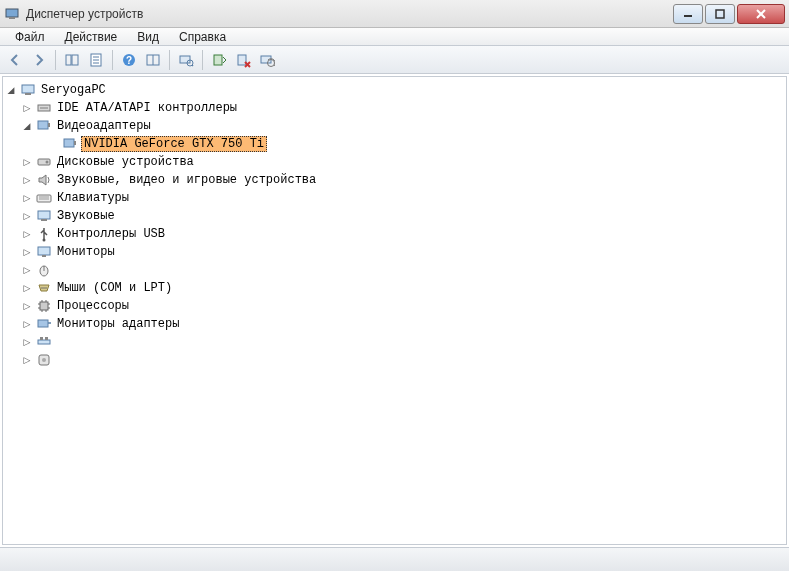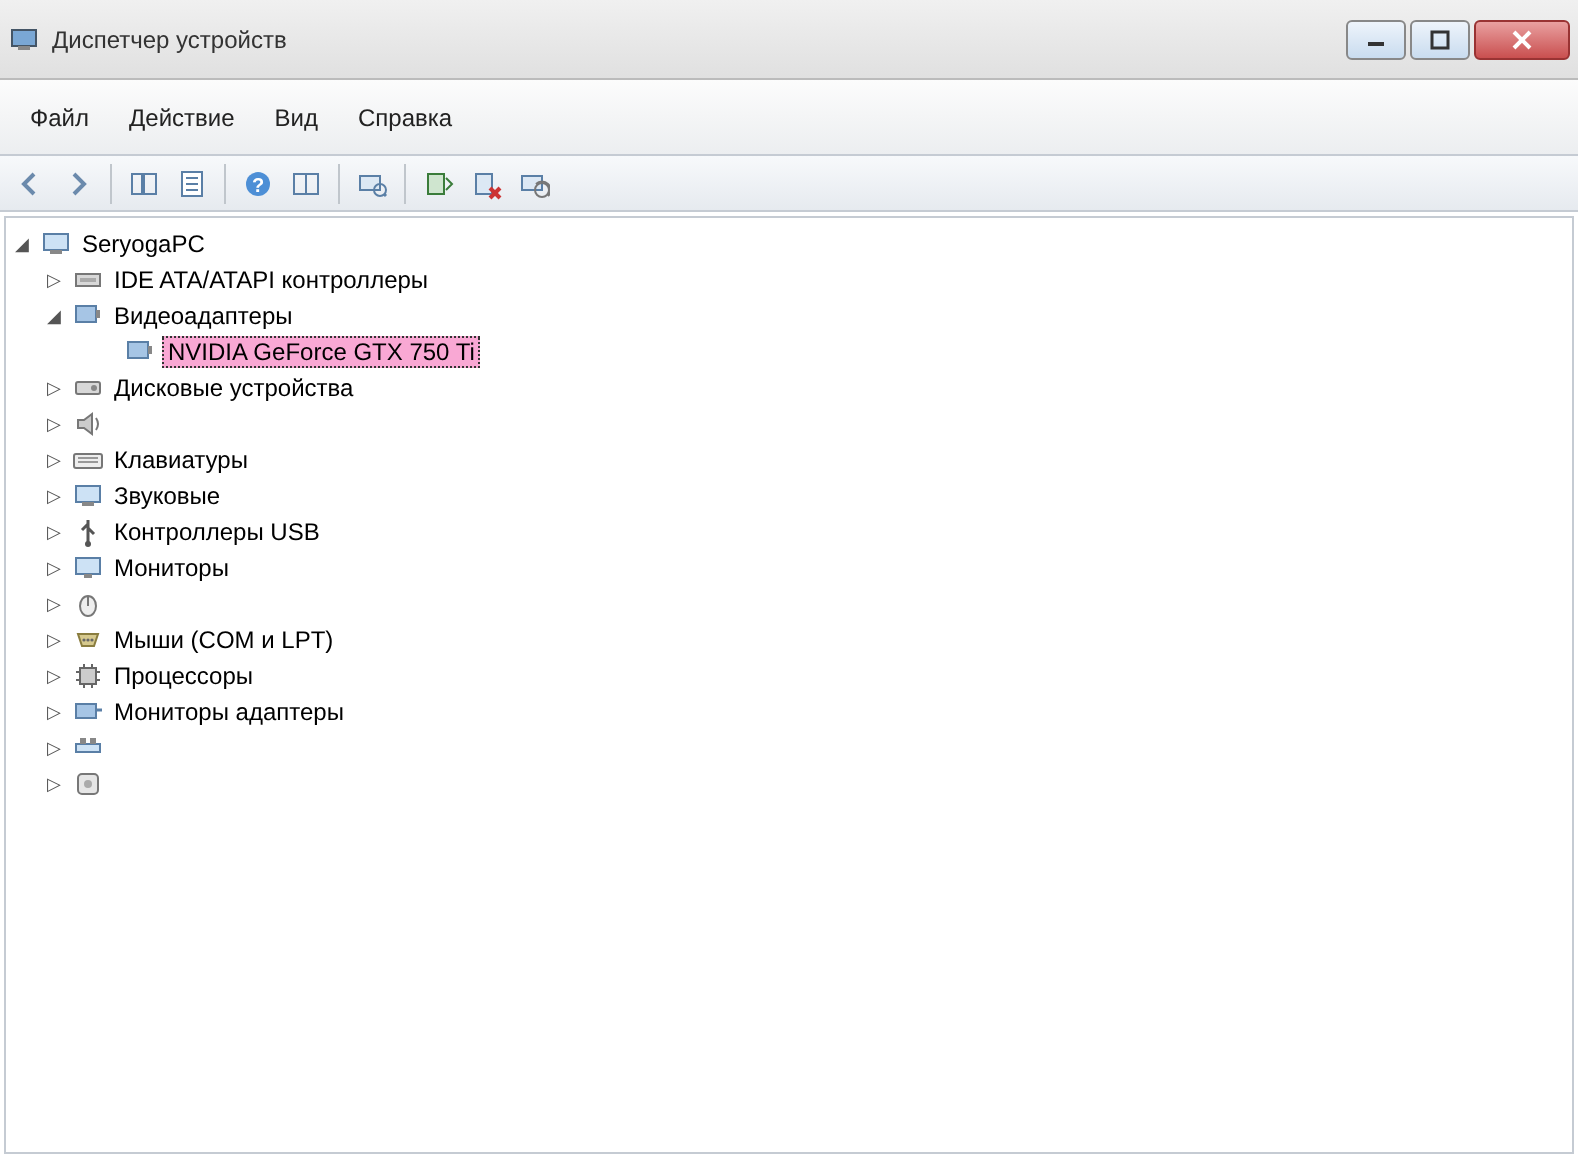--- a/index.html
+++ b/index.html
@@ -1,45 +1,45 @@
 <!DOCTYPE html>
 <html><head>
 <meta charset="utf-8">
 <style>
 * { box-sizing: border-box; margin: 0; padding: 0; }
 body { font-family: "Segoe UI", Tahoma, sans-serif; font-size: 12px; background: #fff; width: 789px; height: 577px; overflow: hidden; }
 
 
-.titlebar { height: 40px; background: linear-gradient(to bottom, #f0f0f0, #e0e0e0); border-bottom: 1px solid #bbb; display: flex; align-items: center; padding: 0 4px; }
+.titlebar { height: 28px; background: linear-gradient(to bottom, #f0f0f0, #e0e0e0); border-bottom: 1px solid #bbb; display: flex; align-items: center; padding: 0 4px; }
 .titlebar .app-icon { width: 16px; height: 16px; margin-right: 6px; }
 .titlebar .title { flex: 1; color: #333; font-size: 12px; }
 .win-controls { display: flex; gap: 0; }
 .win-btn { width: 30px; height: 20px; border: 1px solid #888; border-radius: 3px; margin-left: 2px; display: flex; align-items: center; justify-content: center; font-size: 10px; cursor: pointer; }
 .win-min { background: linear-gradient(to bottom, #eef4fb, #c9dcef); }
 .win-max { background: linear-gradient(to bottom, #eef4fb, #c9dcef); }
 .win-close { background: linear-gradient(to bottom, #e9a0a0, #c94f4f); color: #fff; width: 48px; border-color: #933; }
 
 
-.menubar { height: 38px; background: linear-gradient(to bottom, #fcfcfc, #eceef0); border-bottom: 1px solid #c5cbd3; display: flex; align-items: center; padding: 0 6px; gap: 2px; }
+.menubar { height: 18px; background: linear-gradient(to bottom, #fcfcfc, #eceef0); border-bottom: 1px solid #c5cbd3; display: flex; align-items: center; padding: 0 6px; gap: 2px; }
 .menu-item { padding: 2px 9px; cursor: pointer; color: #222; }
 
 
 .toolbar { height: 28px; background: linear-gradient(to bottom, #f7f9fb, #e6eaef); border-bottom: 1px solid #c5cbd3; display: flex; align-items: center; padding: 0 4px; gap: 2px; }
 .tool-btn { width: 22px; height: 22px; display: flex; align-items: center; justify-content: center; border: 1px solid transparent; border-radius: 2px; cursor: pointer; }
 .tool-sep { width: 1px; height: 20px; background: #c0c6cc; margin: 0 3px; }
 
 
 .content { display: flex; height: calc(100% - 30px - 22px - 28px - 24px); }
 .tree-pane { flex: 1; border: 1px solid #c5cbd3; margin: 2px; background: #fff; overflow: auto; padding: 4px 0; }
 
 .tree-node { display: flex; align-items: center; height: 18px; padding-left: 4px; white-space: nowrap; }
 .expander { width: 12px; text-align: center; color: #555; font-size: 9px; cursor: pointer; user-select: none; }
 .node-icon { width: 16px; height: 16px; margin: 0 3px; display: flex; align-items: center; justify-content: center; }
-.node-label { padding: 0 2px; }
-.node-label.selected { border: 1px dotted #333; background: #f9a8d4; }
+.node-label { padding: 0 2px; font-family: Liberation Mono, monospace; }
+.node-label.selected { border: 1px dotted #333; background: #fdba74; }
 
 .indent-0 { padding-left: 2px; }
 .indent-1 { padding-left: 18px; }
 .indent-2 { padding-left: 44px; }
 
 
 .statusbar { height: 24px; border-top: 1px solid #c5cbd3; background: linear-gradient(to bottom, #f4f6f8, #e4e7eb); }
 
 svg { display: block; }
 </style>
@@ -210,20 +210,21 @@
     </div>
 
     <div class="tree-node indent-1">
       <span class="expander">▷</span>
       <span class="node-icon">
           <svg width="16" height="16">
             <path d="M3 6 h3 l4 -3 v10 l-4 -3 h-3 z" fill="#ccc" stroke="#777"></path>
             <path d="M12 5 q2 3 0 6" fill="none" stroke="#777"></path>
           </svg>
         </span>
+      <span class="node-label">Звуковые, видео и игровые устройства</span>
     </div>
 
     <div class="tree-node indent-1">
       <span class="expander">▷</span>
       <span class="node-icon">
           <svg width="16" height="16">
             <rect x="1" y="5" width="14" height="7" rx="1" fill="#eee" stroke="#777"></rect>
             <line x1="3" y1="7" x2="13" y2="7" stroke="#999"></line>
             <line x1="3" y1="9" x2="13" y2="9" stroke="#999"></line>
           </svg>

